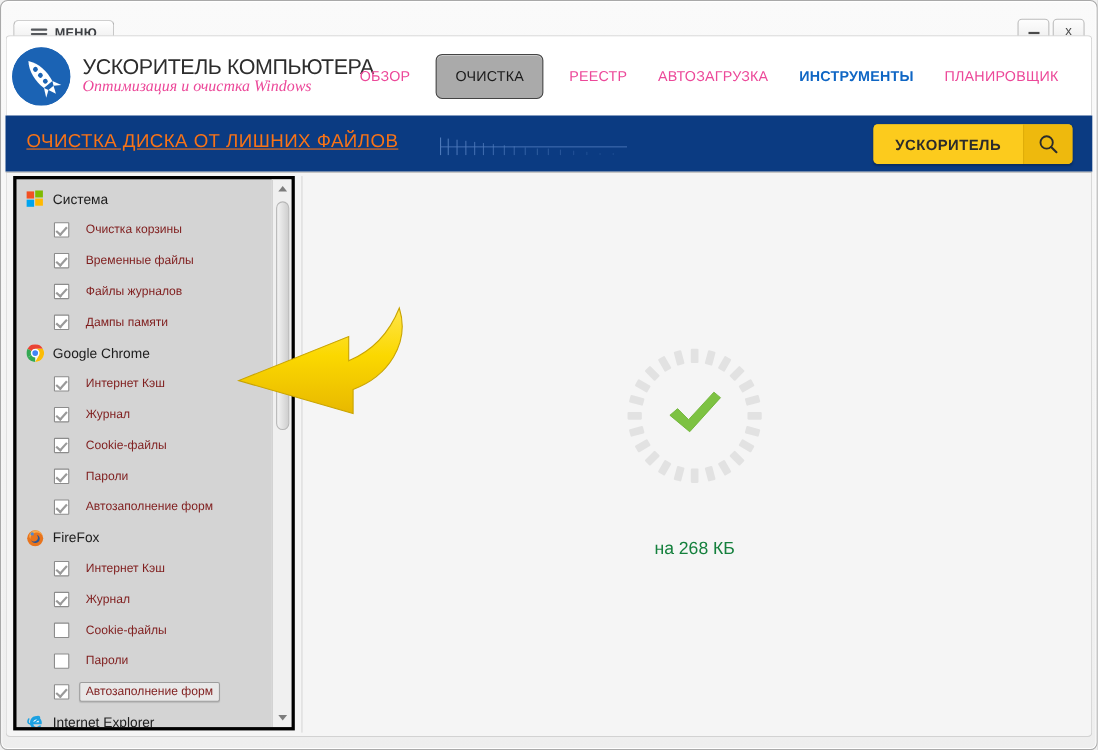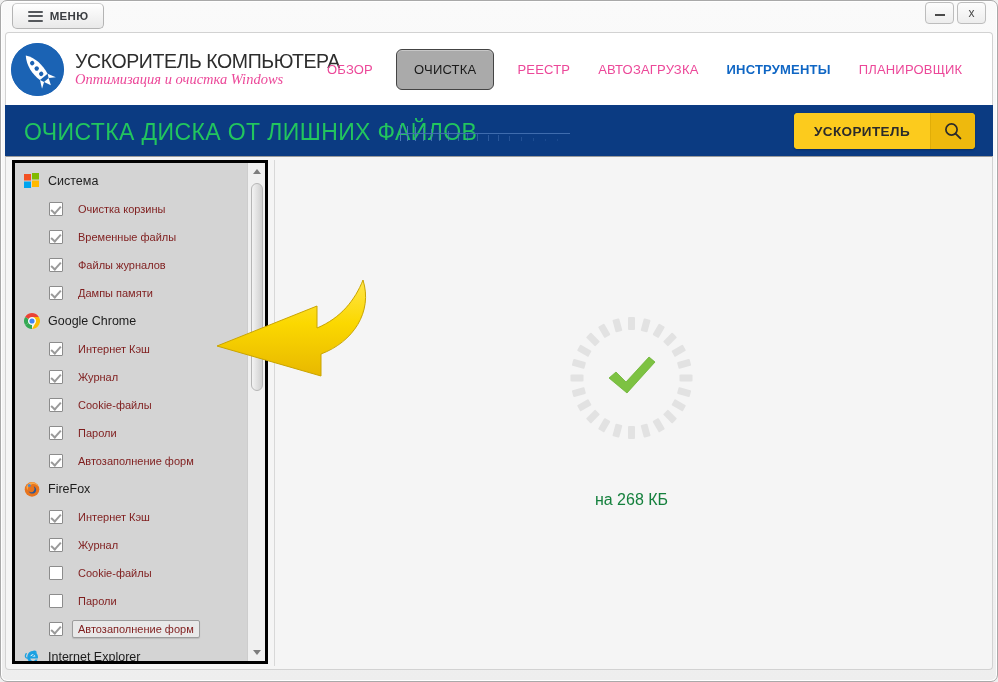--- a/index.html
+++ b/index.html
@@ -28,21 +28,21 @@
     box-sizing: border-box;
     border: 1px solid #a9a9a9;
     border-radius: 7px;
     background: linear-gradient(#fafafa, #eeeeee);
     box-shadow: inset 0 0 0 1px #ffffff;
   }
 
   
   .titlebar {
     position: absolute;
-    left: 0; top: 0;
+    left: 0; top: 15px;
     width: 998px; height: 32px;
     box-sizing: border-box;
   }
 
   .menu-button {
     position: absolute;
     left: 12px; top: 3px;
     width: 92px; height: 26px;
     box-sizing: border-box;
     border: 1px solid #b4b4b4;
@@ -166,24 +166,25 @@
   .banner {
     position: absolute;
     left: 5px; top: 105px;
     width: 988px; height: 51px;
     background: #0b3b82;
     box-sizing: border-box;
   }
   .banner-title {
     position: absolute;
     left: 19px; top: 14px;
-    font-size: 23px;
-    color: #22c55e;
+    font-size: 17px;
+    color: #f97316;
     letter-spacing: .4px;
     white-space: nowrap;
+    text-decoration: underline;
   }
   .ruler {
     position: absolute;
     left: 395px; top: 17px;
     width: 170px; height: 19px;
     display: flex;
     align-items: flex-end;
     gap: 0;
   }
   .ruler .base {

